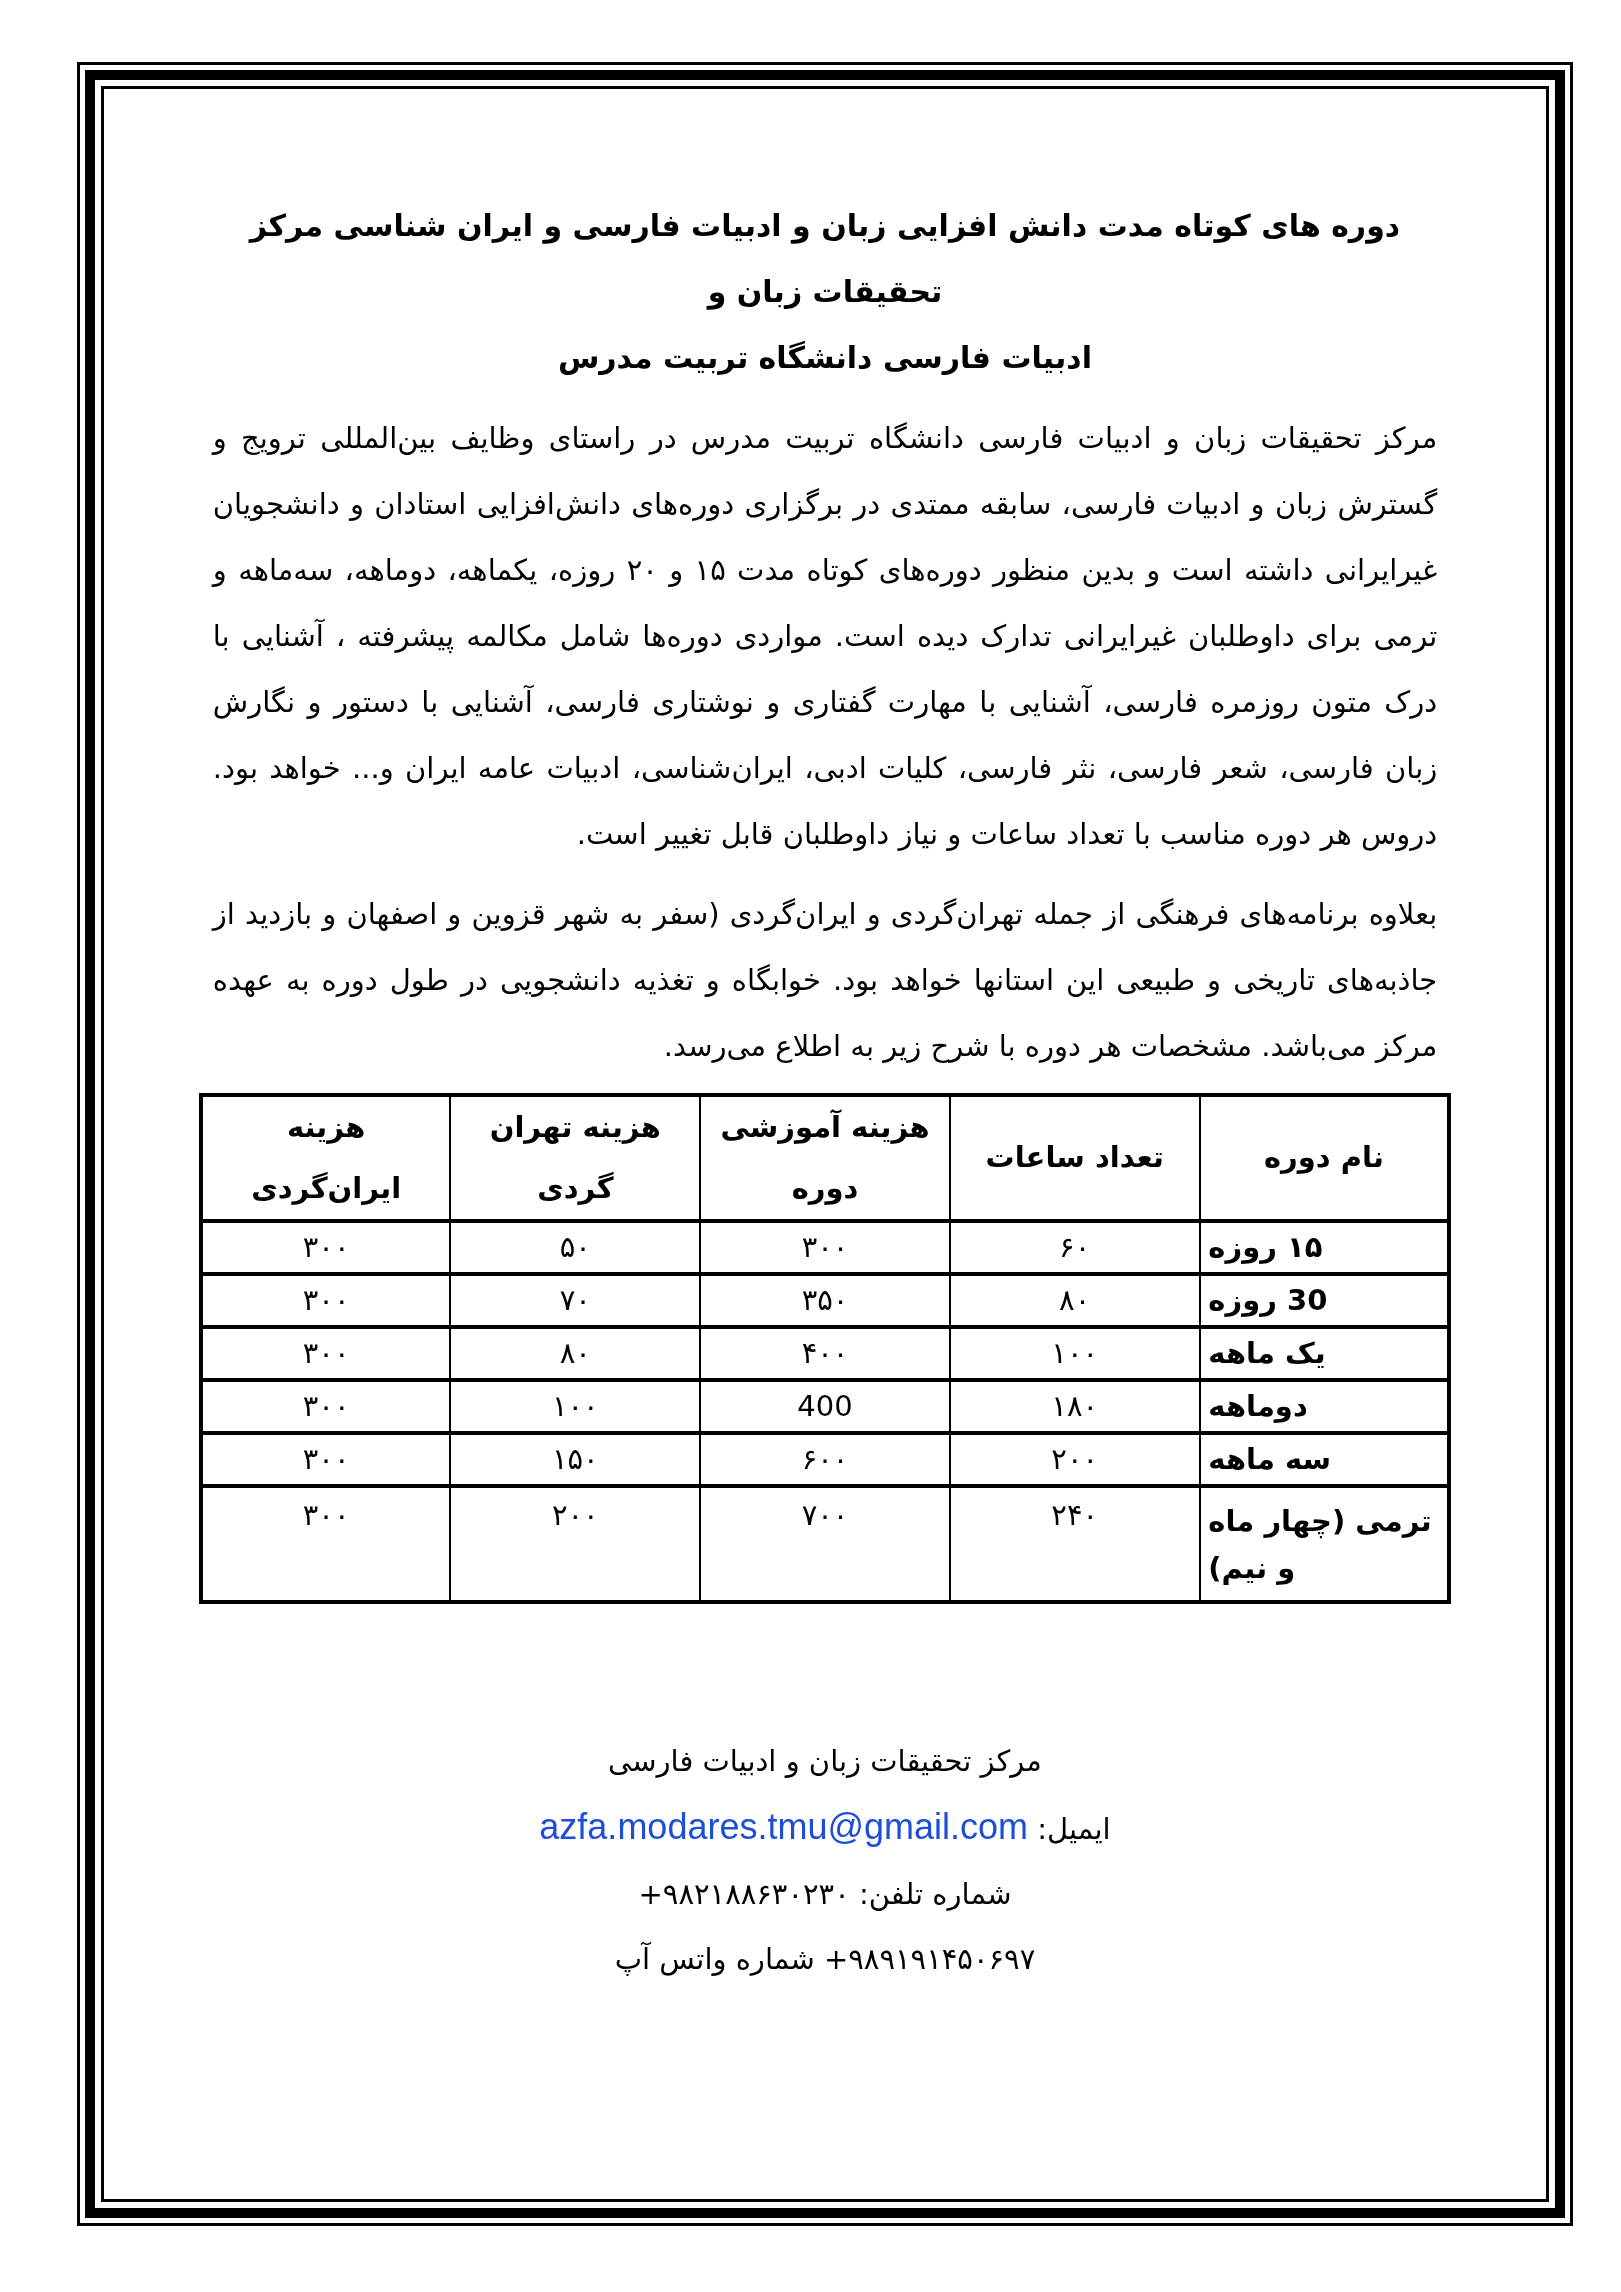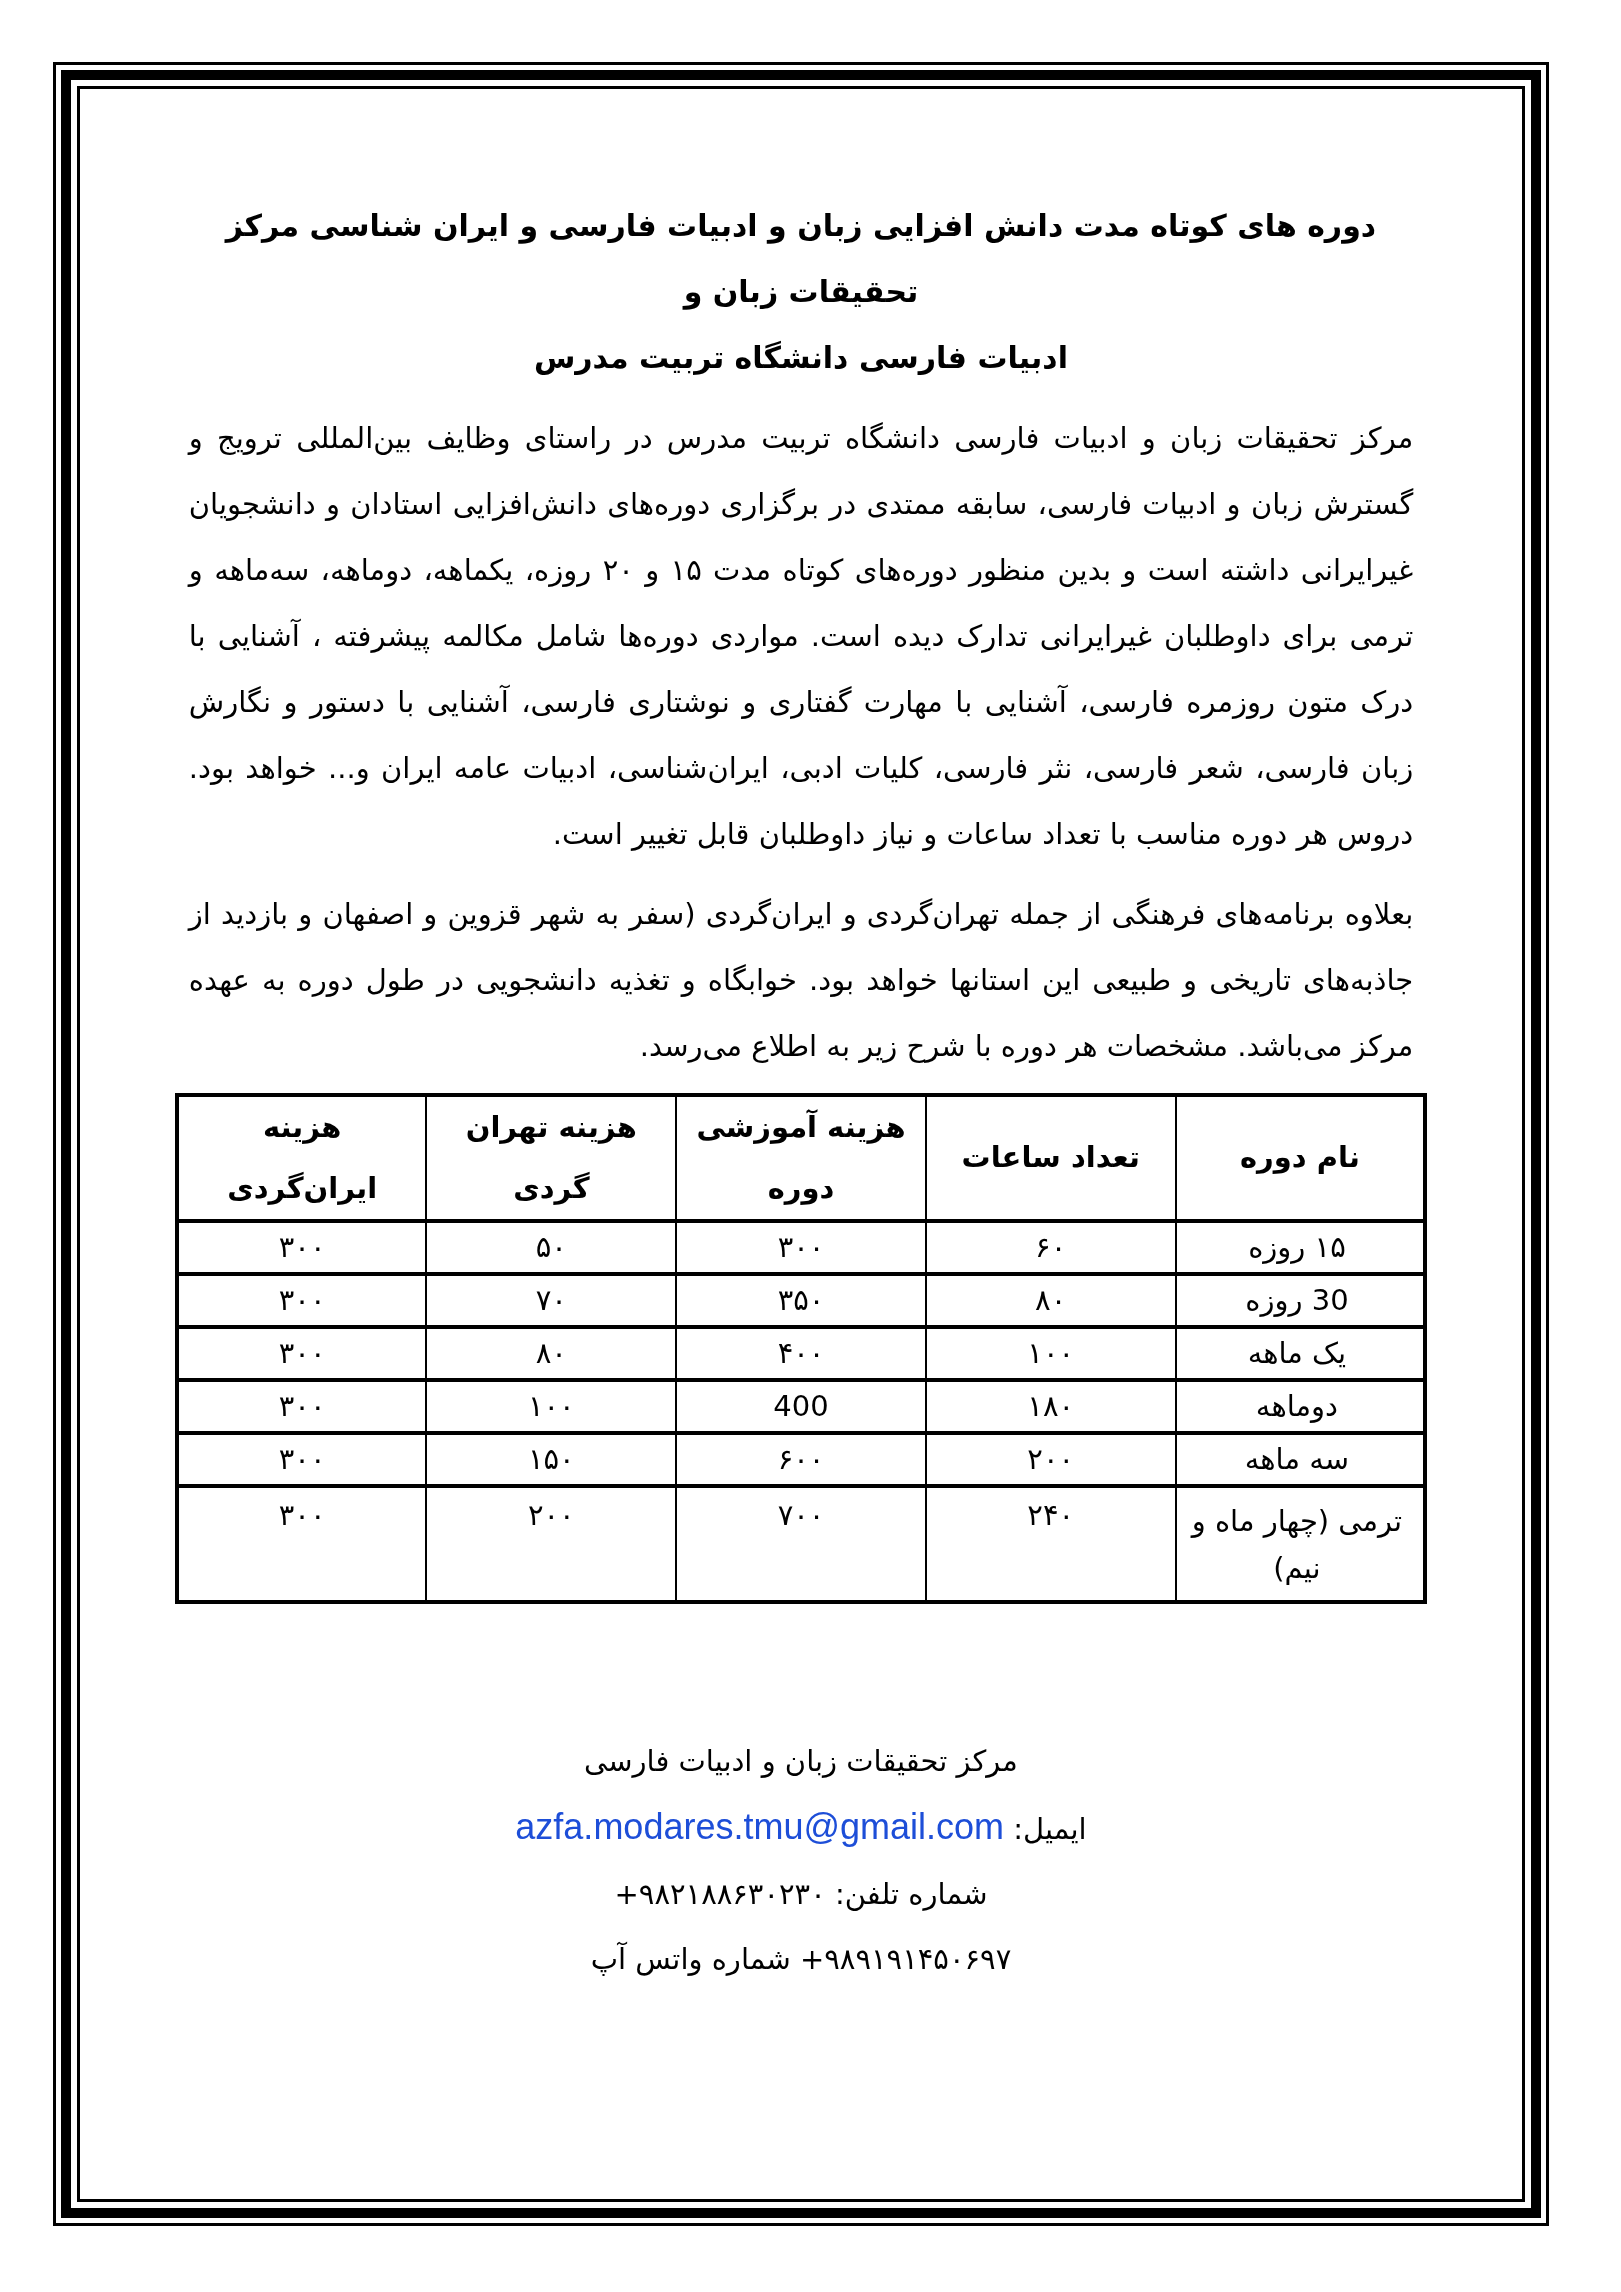--- a/index.html
+++ b/index.html
@@ -5,21 +5,21 @@
   html,body { margin:0; padding:0; }
   body {
     width:1621px; height:2293px;
     background:#ffffff;
     position:relative;
     font-family:"DejaVu Sans", sans-serif;
     color:#000;
   }
   
   .frame-outer {
-    position:absolute; left:53px; top:62px;
+    position:absolute; left:77px; top:62px;
     width:1496px; height:2164px;
     box-sizing:border-box;
     border:3.9px solid #000;
     padding:4.9px;
   }
   .frame-mid {
     box-sizing:border-box;
     width:100%; height:100%;
     border:10.8px solid #000;
     padding:5.9px;
@@ -66,23 +66,24 @@
     padding:0 7.8px;
     box-sizing:border-box;
   }
   table.fees thead th {
     font-weight:bold;
     height:120px;
     line-height:61px;
   }
   table.fees tbody tr { height:53px; }
   table.fees tbody td.name-cell {
-    text-align:center;
+    text-align:left;
     padding-right:13.7px;
     line-height:47px;
+    font-weight:bold;
   }
   table.fees tbody tr.tall-row { height:116px; }
   table.fees tbody tr.tall-row td {
     vertical-align:top;
     padding-top:9.8px;
   }
   .contact {
     margin-top:125px;
     text-align:left;
   }

